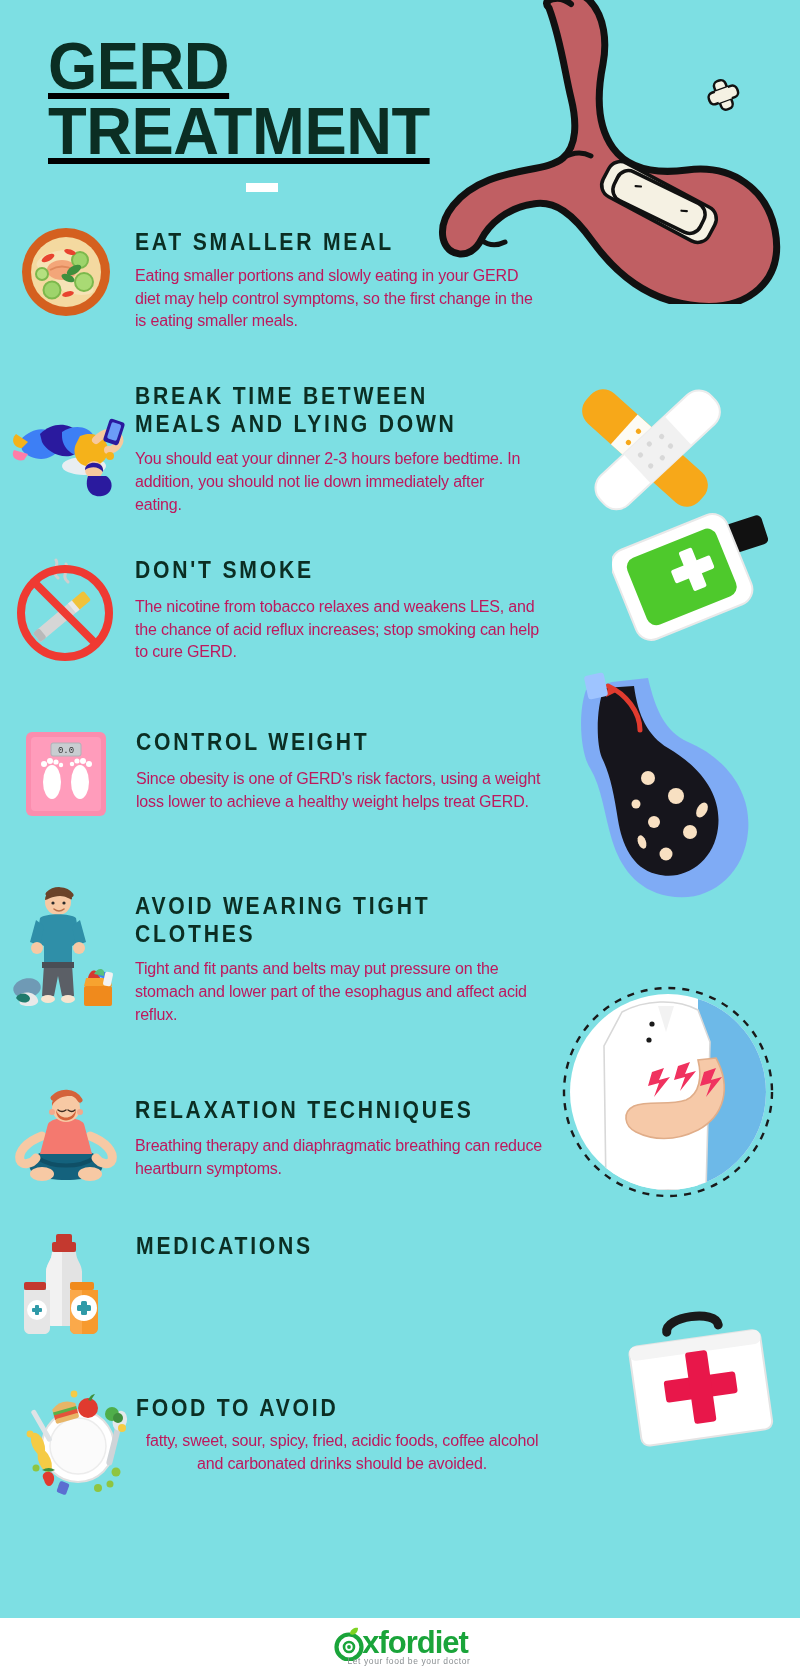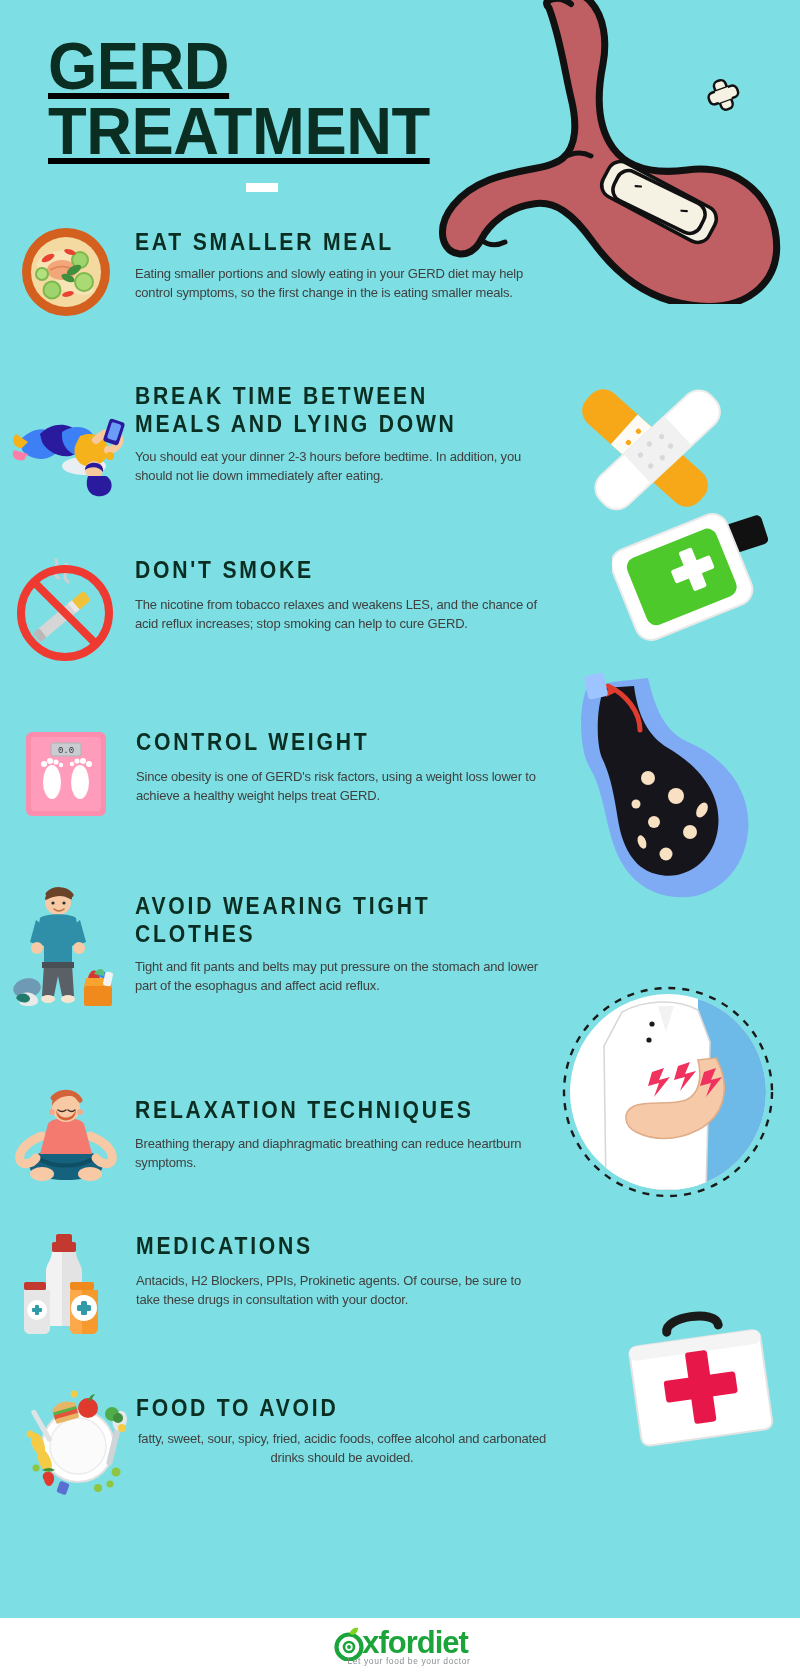--- a/index.html
+++ b/index.html
@@ -43,23 +43,23 @@
     color:#0b2e23;
     font-size:23px;
     letter-spacing:3.0px;
     line-height:1.22;
     transform:scaleX(0.92);
     transform-origin:left center;
     white-space:pre-line;
   }
   .body-txt {
     font-family:"Liberation Sans", sans-serif;
-    font-size:13px;
+    font-size:16px;
     line-height:1.42;
-    color:#404040;
+    color:#be185d;
     letter-spacing:-0.18px;
   }
   
   #footer {
     position:absolute; left:0; bottom:0; width:800px; height:56px;
     background:#ffffff; z-index:20;
     display:flex; align-items:center; justify-content:center;
   }
   .logo-row { display:flex; align-items:flex-end; }
   .logo-text {
@@ -436,21 +436,20 @@
         <path d="M52 64 L52 102 C52 106 55 108 58 108 L64 108 L64 64 Z" fill="#fba94a"></path>
         <circle cx="66" cy="82" r="13" fill="#ffffff"></circle>
         <g fill="#2f9aa8">
           <rect x="59" y="79" width="14" height="6" rx="1.5"></rect>
           <rect x="63" y="75" width="6" height="14" rx="1.5"></rect>
         </g>
       </g>
     </svg>
     <div style="position:absolute; left:118px; top:10px; width:425px;">
       <div class="head">MEDICATIONS</div>
-      <div class="body-txt" style="margin-top:12px; width:405px;">Antacids, H2 Blockers, PPIs, Prokinetic agents. Of course, be sure to take these drugs in consultation with your doctor.</div>
     </div>
   </div>
 
   <div class="row" style="left:22px; top:1382px; width:560px;">
     <svg class="icon-wrap" width="112" height="112" viewBox="0 0 112 112" style="top:6px;">
       <circle cx="56" cy="58" r="36" fill="#ffffff" stroke="#e0e0e0" stroke-width="2"></circle>
       <circle cx="56" cy="58" r="28" fill="#fbfbfb" stroke="#ececec" stroke-width="1.5"></circle>
 
       <g transform="translate(28,14) rotate(-16)">
         <path d="M0 8 q12 -9 24 0 l0 4 l-24 0 z" fill="#e8b567"></path>

